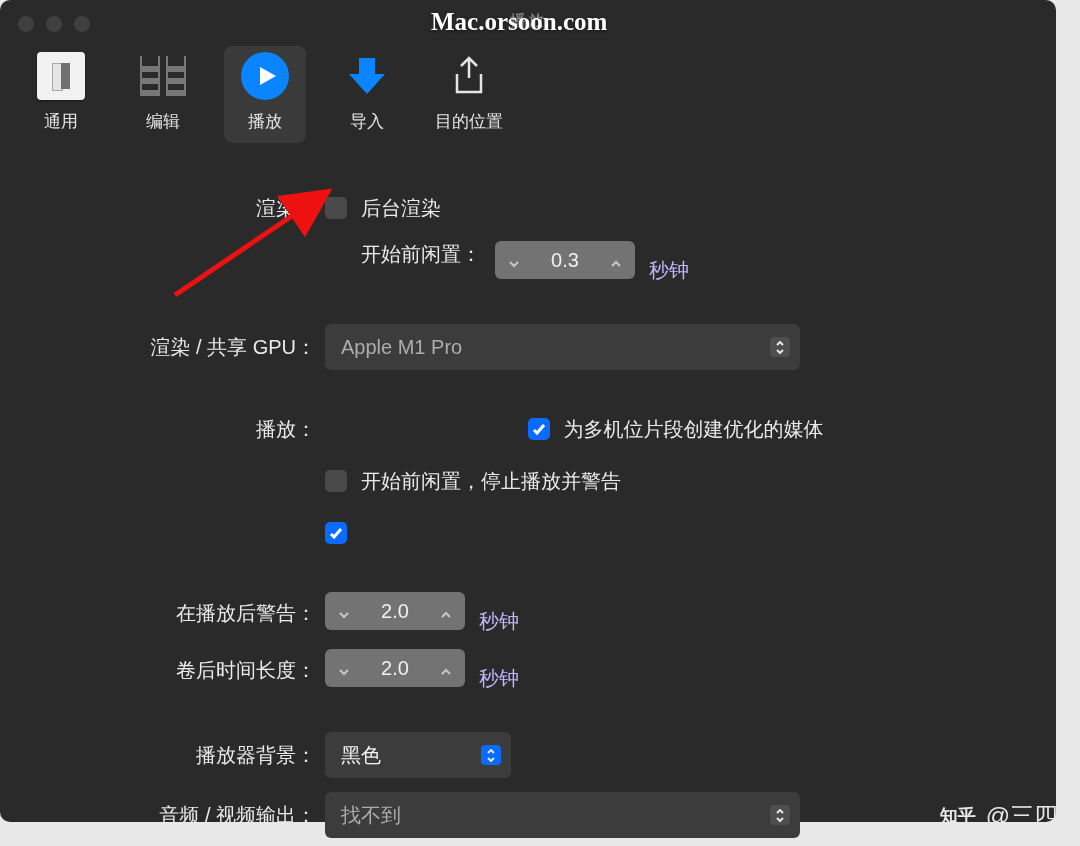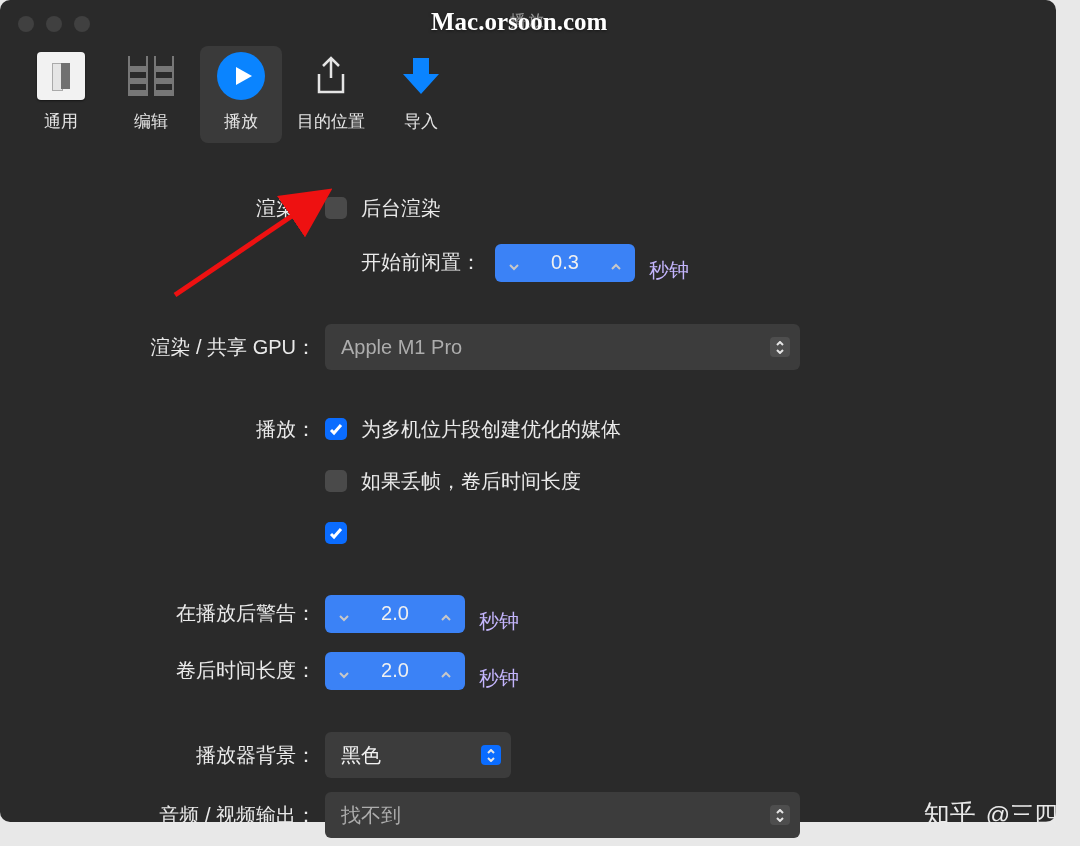--- a/index.html
+++ b/index.html
@@ -41,21 +41,21 @@
       top: 8px; left: 50%; transform: translateX(-55%);
       color: #fff;
       font-family: Georgia, "Times New Roman", serif;
       font-size: 25px;
       font-weight: 600;
       pointer-events: none;
       text-shadow: 0 1px 3px rgba(0,0,0,.5);
     }
     .toolbar {
       display: flex;
-      gap: 8px;
+      gap: 20px;
       padding: 10px 20px 10px;
     }
     .tool-item {
       display: flex; flex-direction: column; align-items: center;
       width: 82px;
       padding: 6px 0 10px;
       border-radius: 8px;
       gap: 10px;
       cursor: default;
     }
@@ -105,36 +105,36 @@
       display:flex; align-items:center;
       margin-bottom: 14px;
       min-height: 38px;
     }
     .row-label {
       width: 295px;
       text-align: right;
       padding-right: 9px;
       color: #eaeaea;
     }
-    .row-body { display:flex; align-items:center; gap: 14px; flex: 1; }
-    .row-body.stack { flex-direction: column; align-items: flex-start; gap: 10px; }
+    .row-body { display:flex; align-items:flex-start; gap: 14px; flex: 1; }
+    .row-body.stack { flex-direction: column; align-items: center; gap: 10px; }
     .row-indent { margin-left: 36px; }
     .line { display:flex; align-items:center; gap:14px; }
 
     .checkbox {
       width:22px; height:22px; border-radius:5px; background:#4a4a4a;
       display:inline-flex; align-items:center; justify-content:center;
       flex-shrink:0;
     }
     .checkbox.checked { background:#0a6cff; }
     .checkbox svg { width:16px; height:16px; stroke:#fff; stroke-width:3; fill:none; }
     .chk-label { color:#eaeaea; }
 
     .stepper {
-      width:140px; height:38px; background:#3b82f6; border-radius:6px;
+      width:140px; height:38px; background:#737373; border-radius:6px;
       display:flex; align-items:center; justify-content:space-between;
       padding:0 12px;
     }
     .stepper .val { color:#f0f0f0; }
     .chevron {
       width:14px; height:14px; display:inline-block;
     }
     .chevron svg { width:14px; height:14px; stroke:#c8c8c8; stroke-width:2; fill:none; }
     .unit { color:#c4b5fd;margin-top:16px; }
 
@@ -154,21 +154,21 @@
     .select-caret.blue { background:#0a6cff; }
     .select-caret svg { width:10px; height:6px; stroke:#e5e5e5; stroke-width:2; fill:none; }
 
     .arrow-annotation { position:absolute; left:155px; top:185px; pointer-events:none; }
     .arrow-annotation svg { width:210px; height:120px; }
 
     .watermark-zhihu {
       position:absolute; right:22px; bottom:14px;
       color:#e9e9e9; font-size:24px; display:flex; align-items:center; gap:10px;
     }
-    .zhihu-logo { font-weight:400; font-size:26px; font-family:"PingFang SC","Helvetica Neue",sans-serif; }
+    .zhihu-logo { font-weight:700; font-size:18px; font-family:"PingFang SC","Helvetica Neue",sans-serif; }
 
     .sp-lg { margin-bottom: 40px; }
   </style>
 </head>
 <body>
 
 <div class="window">
   <div class="titlebar">
     <div class="traffic-lights">
       <div class="tl"></div>
@@ -201,33 +201,33 @@
         <div class="icn-play-circle">
             <svg viewBox="0 0 24 24">
               <path d="M5 3 L21 12 L5 21 Z"></path>
             </svg>
           </div>
       </div>
       <span class="tool-label">播放</span>
     </div>
     <div class="tool-item">
       <div class="tool-icon">
+        <div class="icn-download"><svg viewBox="0 0 44 44">
+              <path d="M14 4 H30 V20 H40 L22 40 L4 20 H14 Z"></path>
+            </svg></div>
+      </div>
+      <span class="tool-label">导入</span>
+    </div>
+    <div class="tool-item">
+      <div class="tool-icon">
         <div class="icn-share"><svg viewBox="0 0 36 40">
               <path d="M18 2 L18 22 M10 10 L18 2 L26 10 M6 18 L6 36 L30 36 L30 18"></path>
             </svg></div>
       </div>
       <span class="tool-label">目的位置</span>
-    </div>
-    <div class="tool-item">
-      <div class="tool-icon">
-        <div class="icn-download"><svg viewBox="0 0 44 44">
-              <path d="M14 4 H30 V20 H40 L22 40 L4 20 H14 Z"></path>
-            </svg></div>
-      </div>
-      <span class="tool-label">导入</span>
     </div>
   </div>
 
   <div class="content">
 
     <div class="row">
       <div class="row-label">渲染：</div>
       <div class="row-body">
         <div class="line">
           <span class="checkbox"></span>
@@ -280,21 +280,21 @@
             </span>
           <span class="chk-label">为多机位片段创建优化的媒体</span>
         </div>
       </div>
     </div>
     <div class="row">
       <div class="row-label"></div>
       <div class="row-body">
         <div class="line">
           <span class="checkbox"></span>
-          <span class="chk-label">如果丢帧，卷后时间长度</span>
+          <span class="chk-label">开始前闲置，停止播放并警告</span>
         </div>
       </div>
     </div>
     <div class="row sp-lg">
       <div class="row-label"></div>
       <div class="row-body">
         <div class="line">
           <span class="checkbox checked">
               <svg viewBox="0 0 16 16">
                 <path d="M3 9 L6 12 L13 4"></path>

